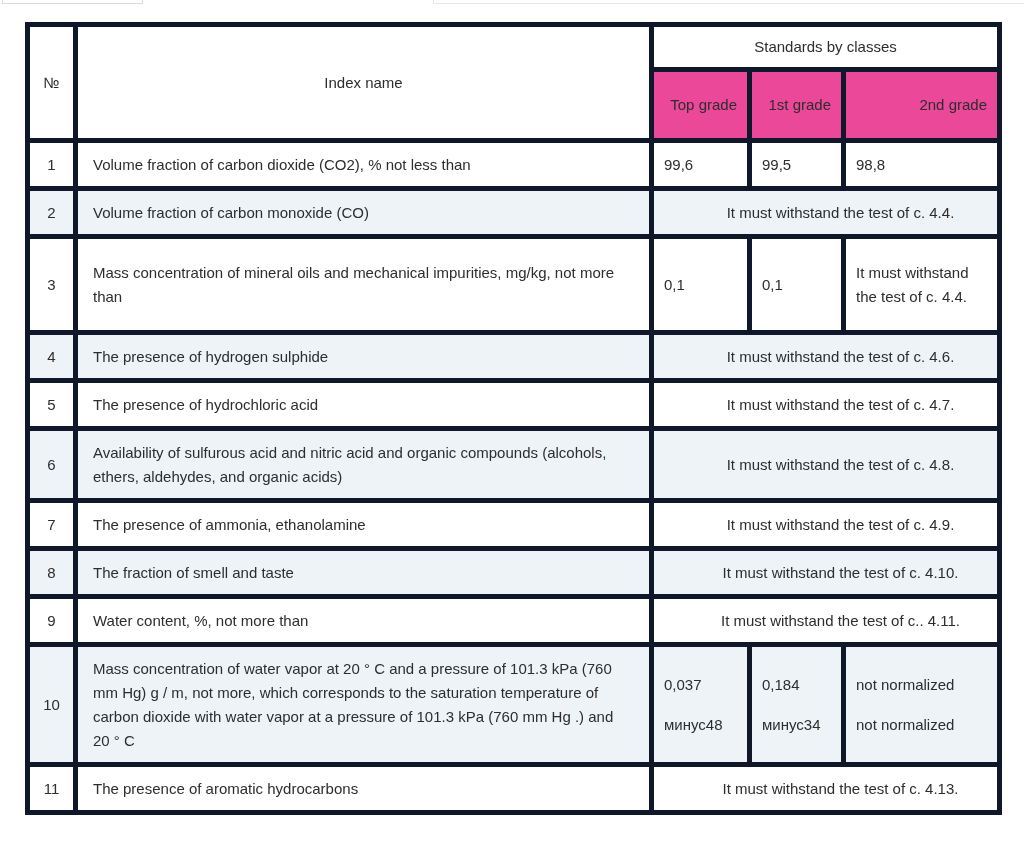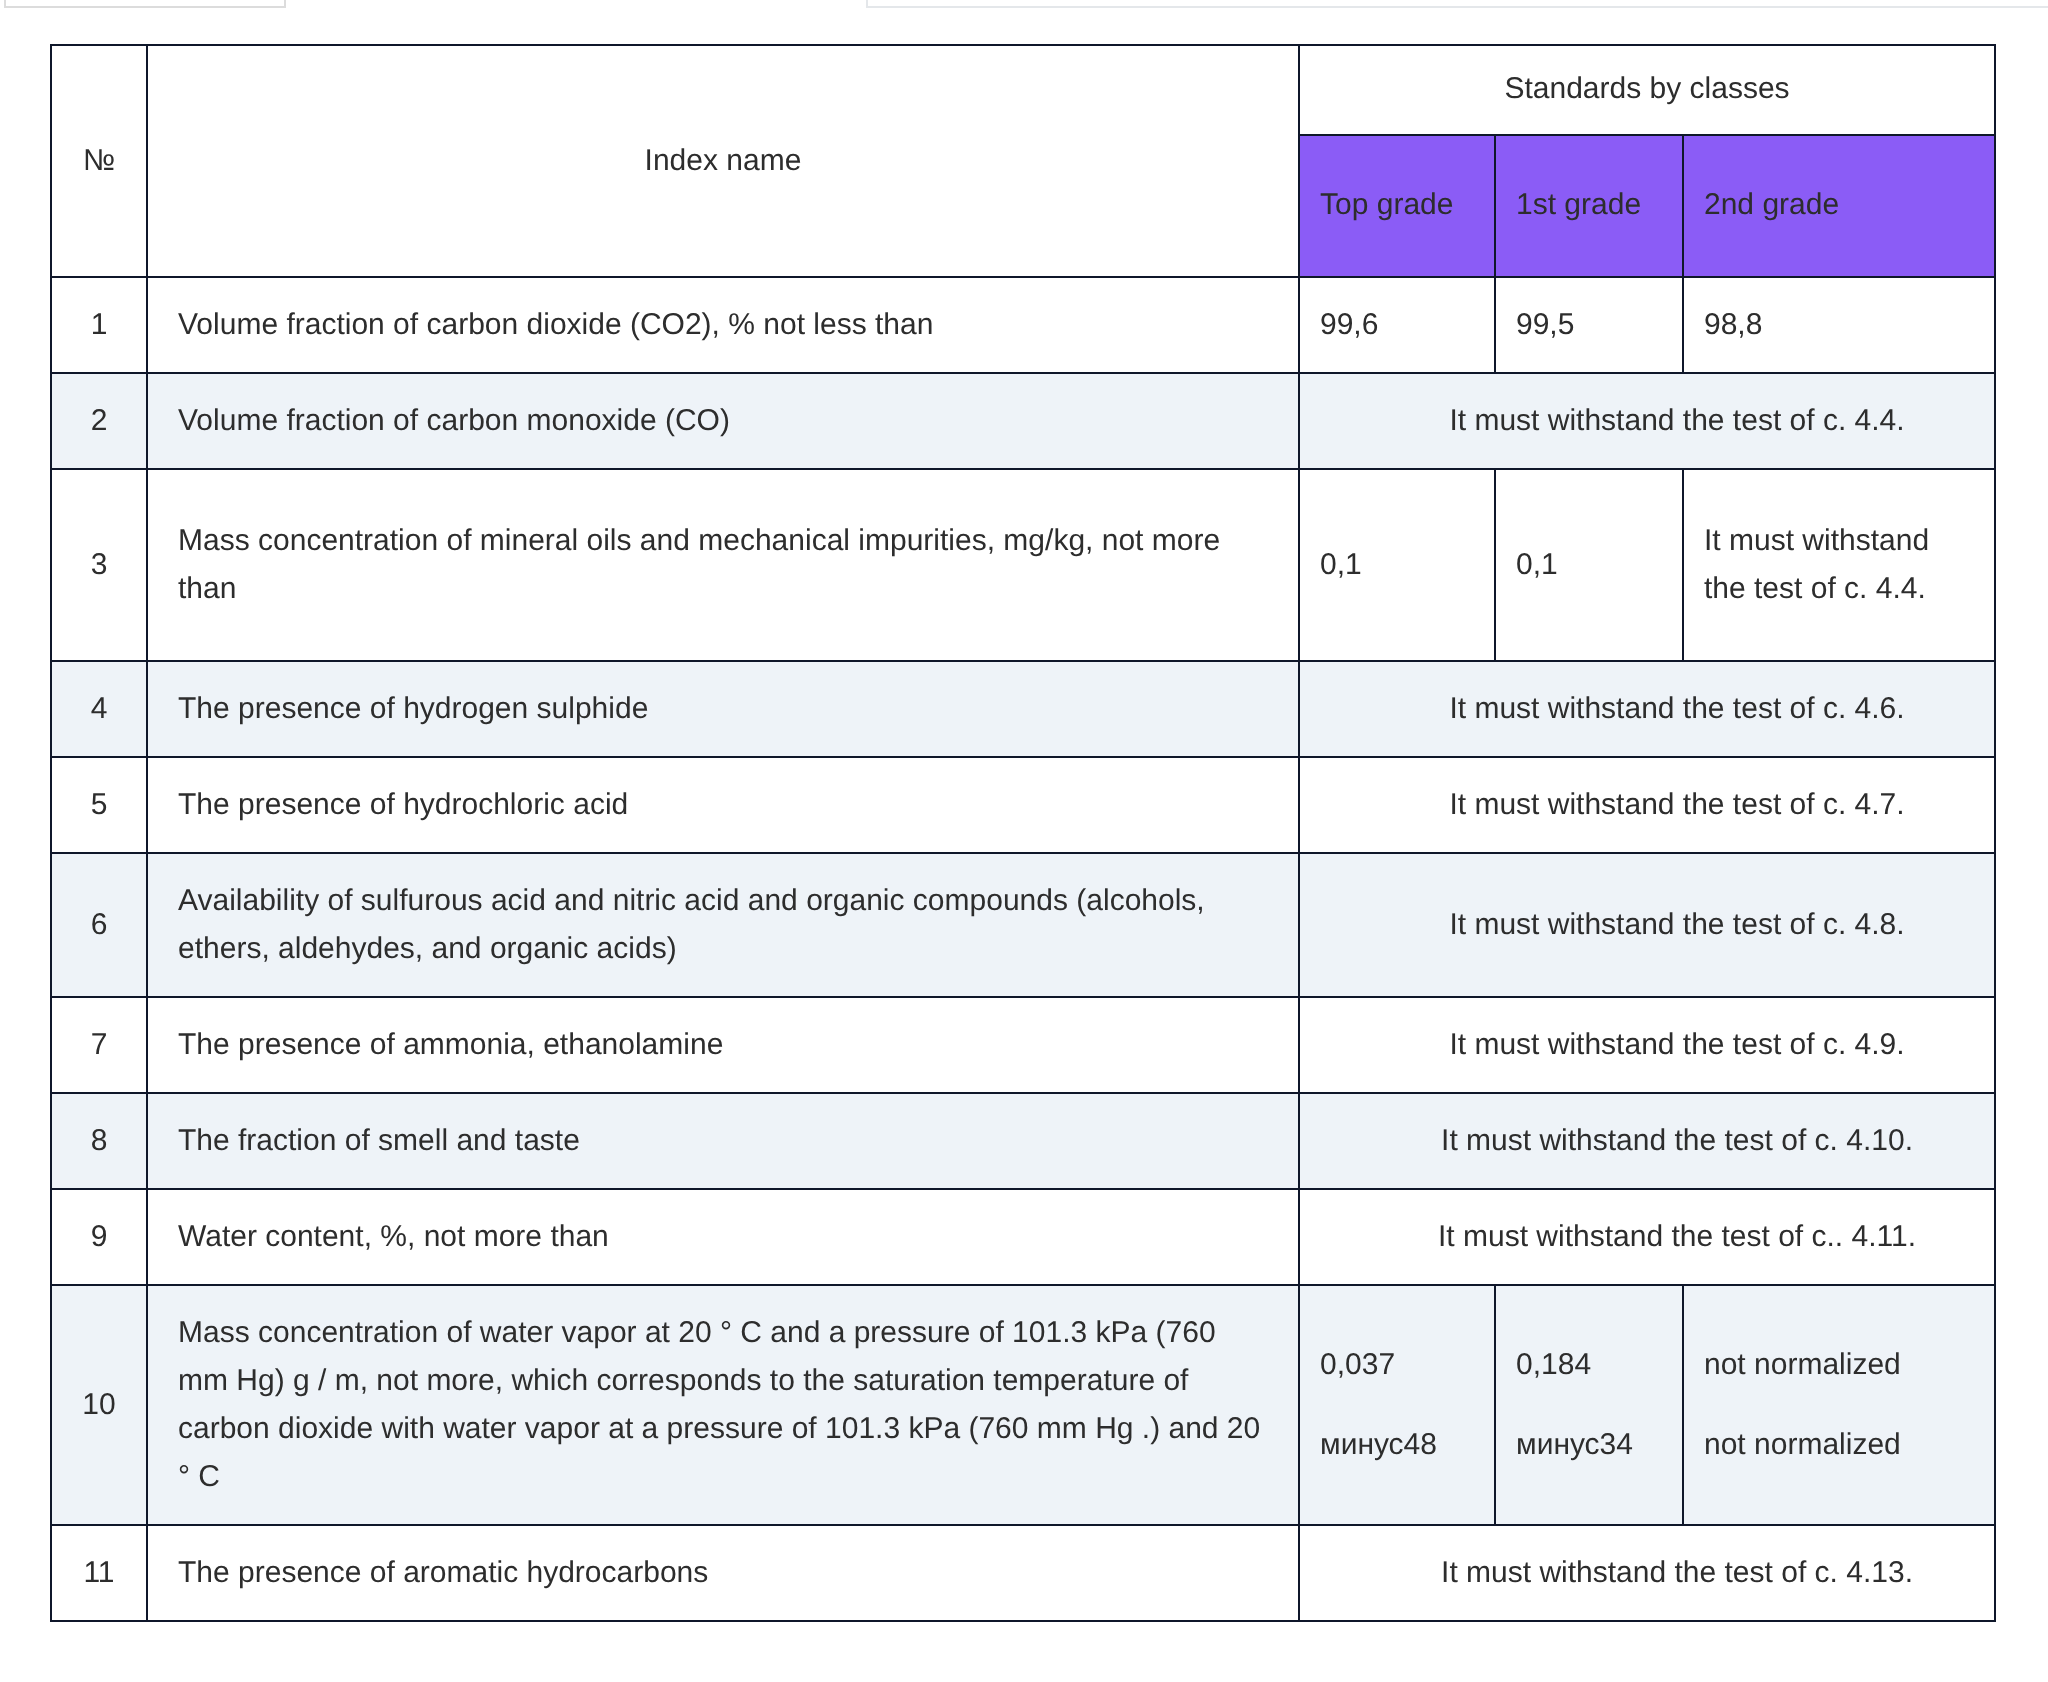--- a/index.html
+++ b/index.html
@@ -26,31 +26,31 @@
   table.spec {
     position: absolute;
     left: 25px; top: 22px;
     width: 972px;
     border-collapse: collapse;
     table-layout: fixed;
     font-size: 15px;
     color: #2d2d2d;
   }
   .spec th, .spec td {
-    border: 1px solid #0f172a;
+    border: 5px solid #0f172a;
     font-weight: normal;
     vertical-align: middle;
     line-height: 1.6;
   }
   .spec thead tr.h-top { height: 45px; }
   .spec thead tr.h-sub { height: 71px; }
   .th-num, .th-name, .th-standards { background: #ffffff; text-align: center; }
   .th-grade {
-    background: #8b5cf6;
-    text-align: left;
+    background: #ec4899;
+    text-align: right;
     padding: 4px 10px;
   }
   tbody tr:nth-child(odd)  td { background: #ffffff; }
   tbody tr:nth-child(even) td { background: #eef3f8; }
 
   tr.r1, tr.r2, tr.r4, tr.r5, tr.r7, tr.r8, tr.r9, tr.r11 { height: 48px; }
   tr.r3 { height: 96px; }
   tr.r6 { height: 72px; }
   tr.r10 { height: 120px; }
 

